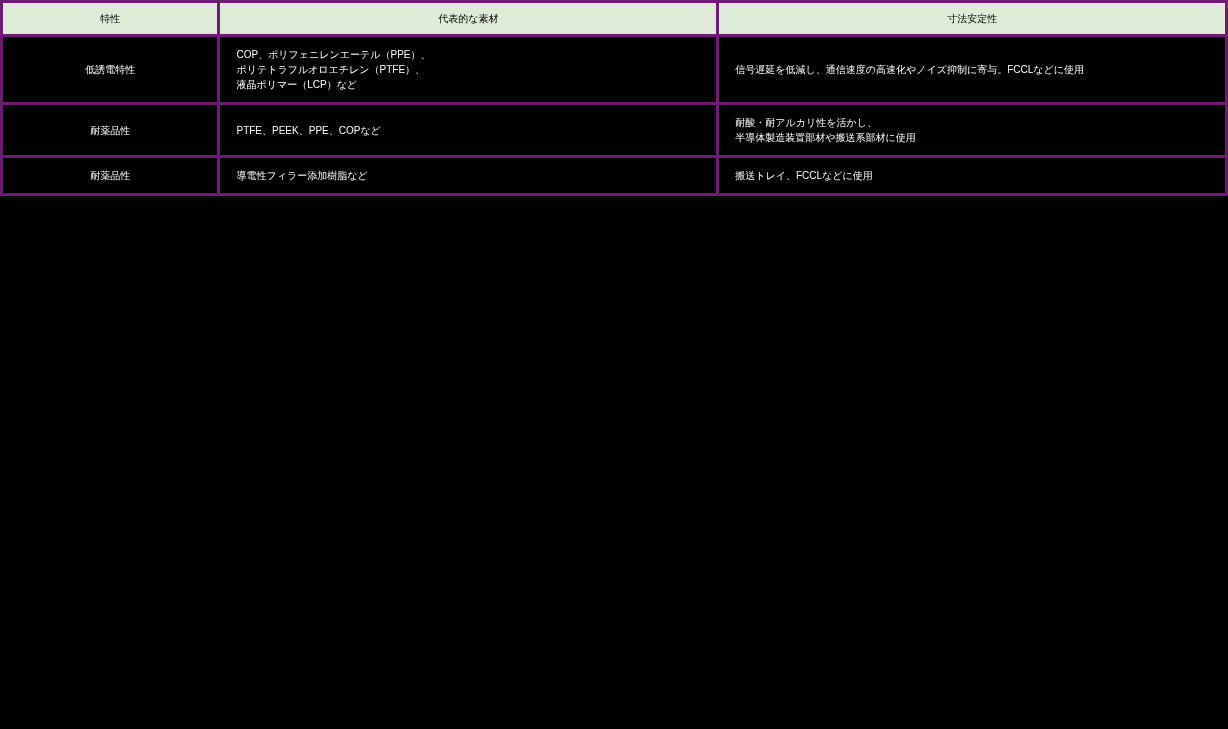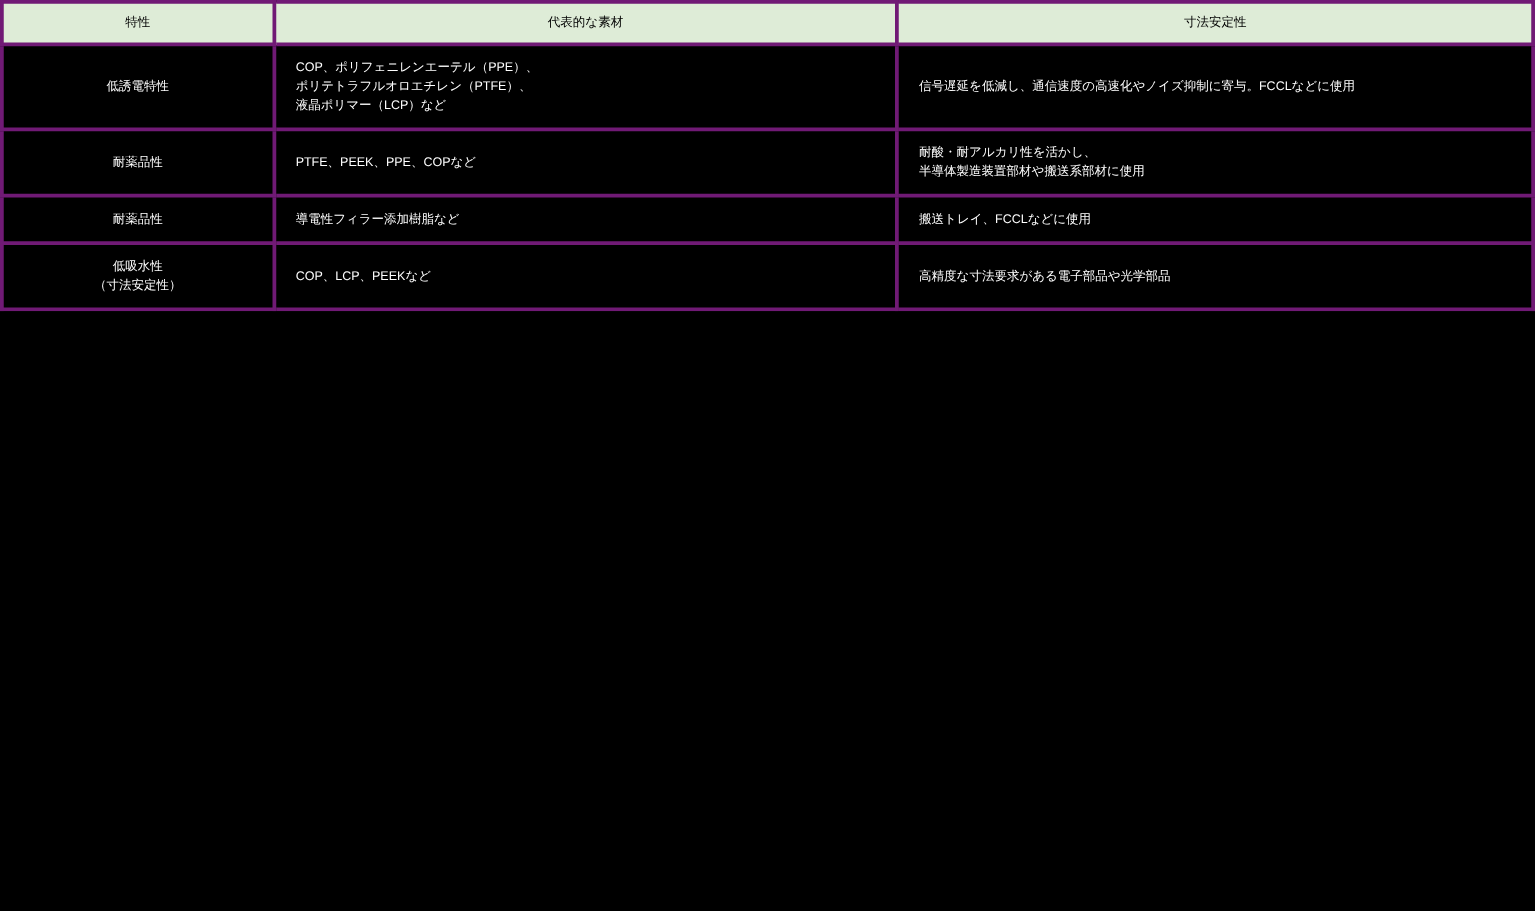--- a/index.html
+++ b/index.html
@@ -71,19 +71,14 @@
     <tr>
       <td class="col-trait">耐薬品性</td>
       <td class="col-material">PTFE、PEEK、PPE、COPなど</td>
       <td class="col-usage">耐酸・耐アルカリ性を活かし、<br>半導体製造装置部材や搬送系部材に使用</td>
     </tr>
     <tr>
       <td class="col-trait">耐薬品性</td>
       <td class="col-material">導電性フィラー添加樹脂など</td>
       <td class="col-usage">搬送トレイ、FCCLなどに使用</td>
     </tr>
-    <tr>
-      <td class="col-trait">低吸水性<br>（寸法安定性）</td>
-      <td class="col-material">COP、LCP、PEEKなど</td>
-      <td class="col-usage">高精度な寸法要求がある電子部品や光学部品</td>
-    </tr>
   </tbody>
 </table>
 
 </body></html>

